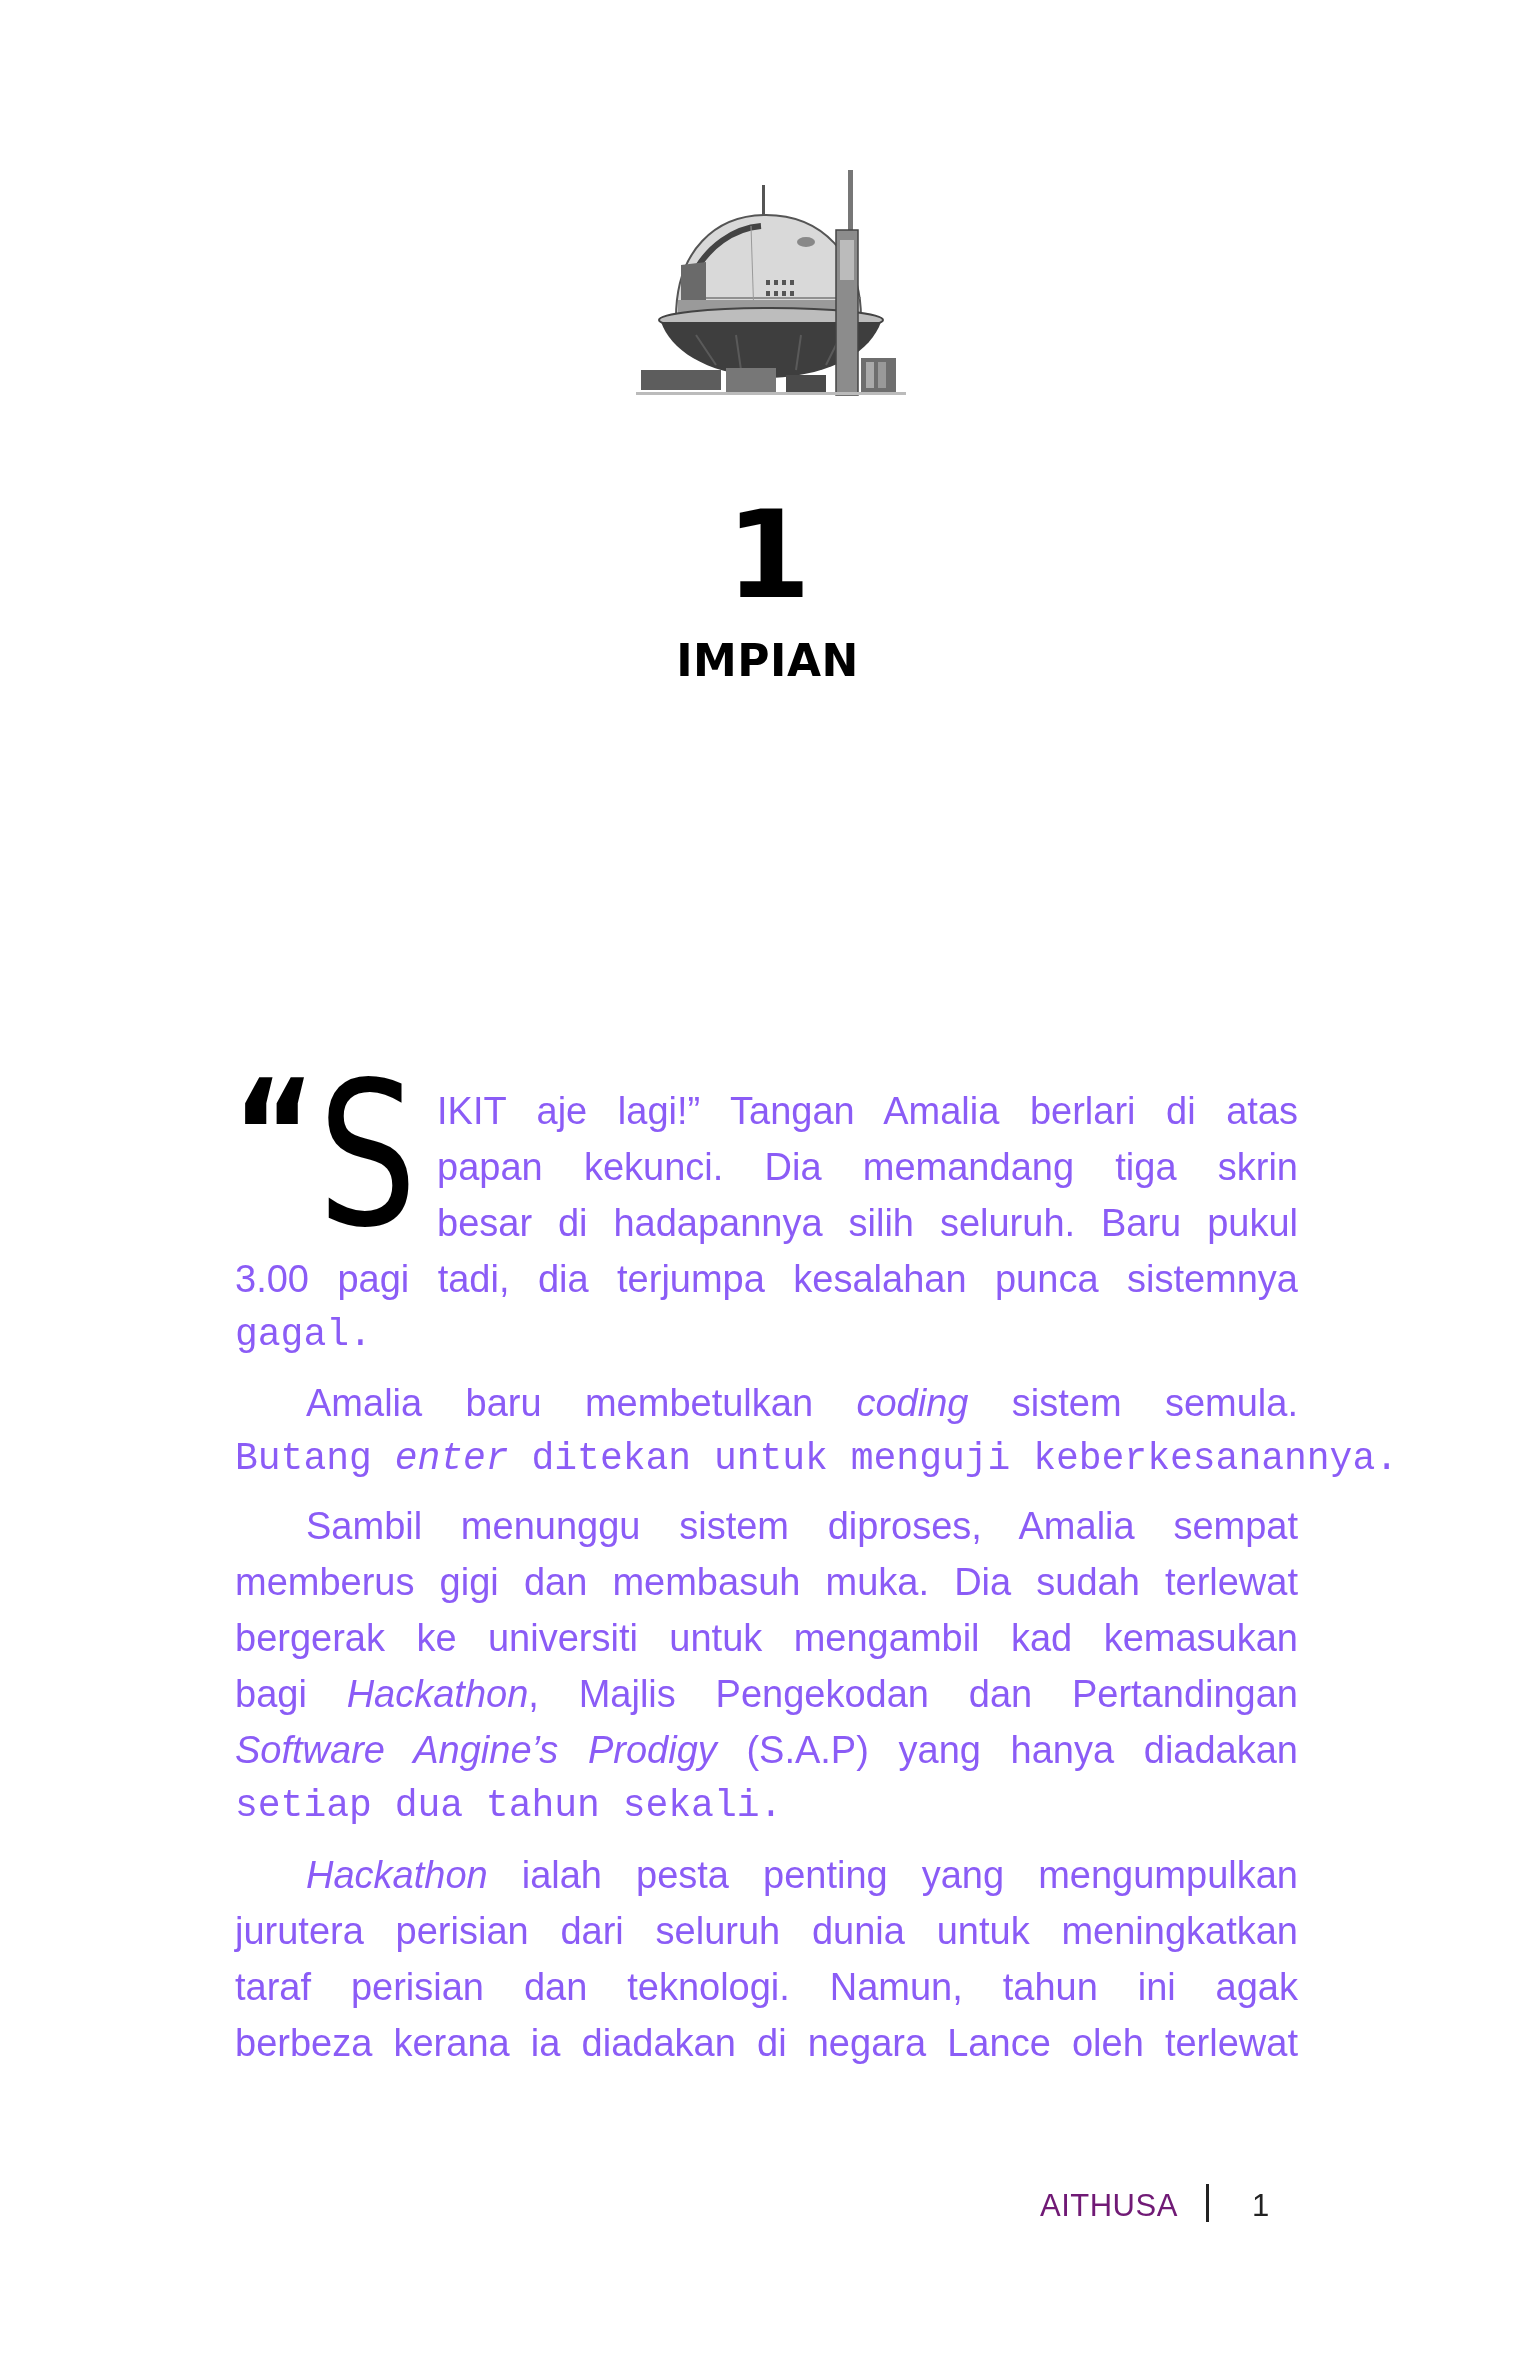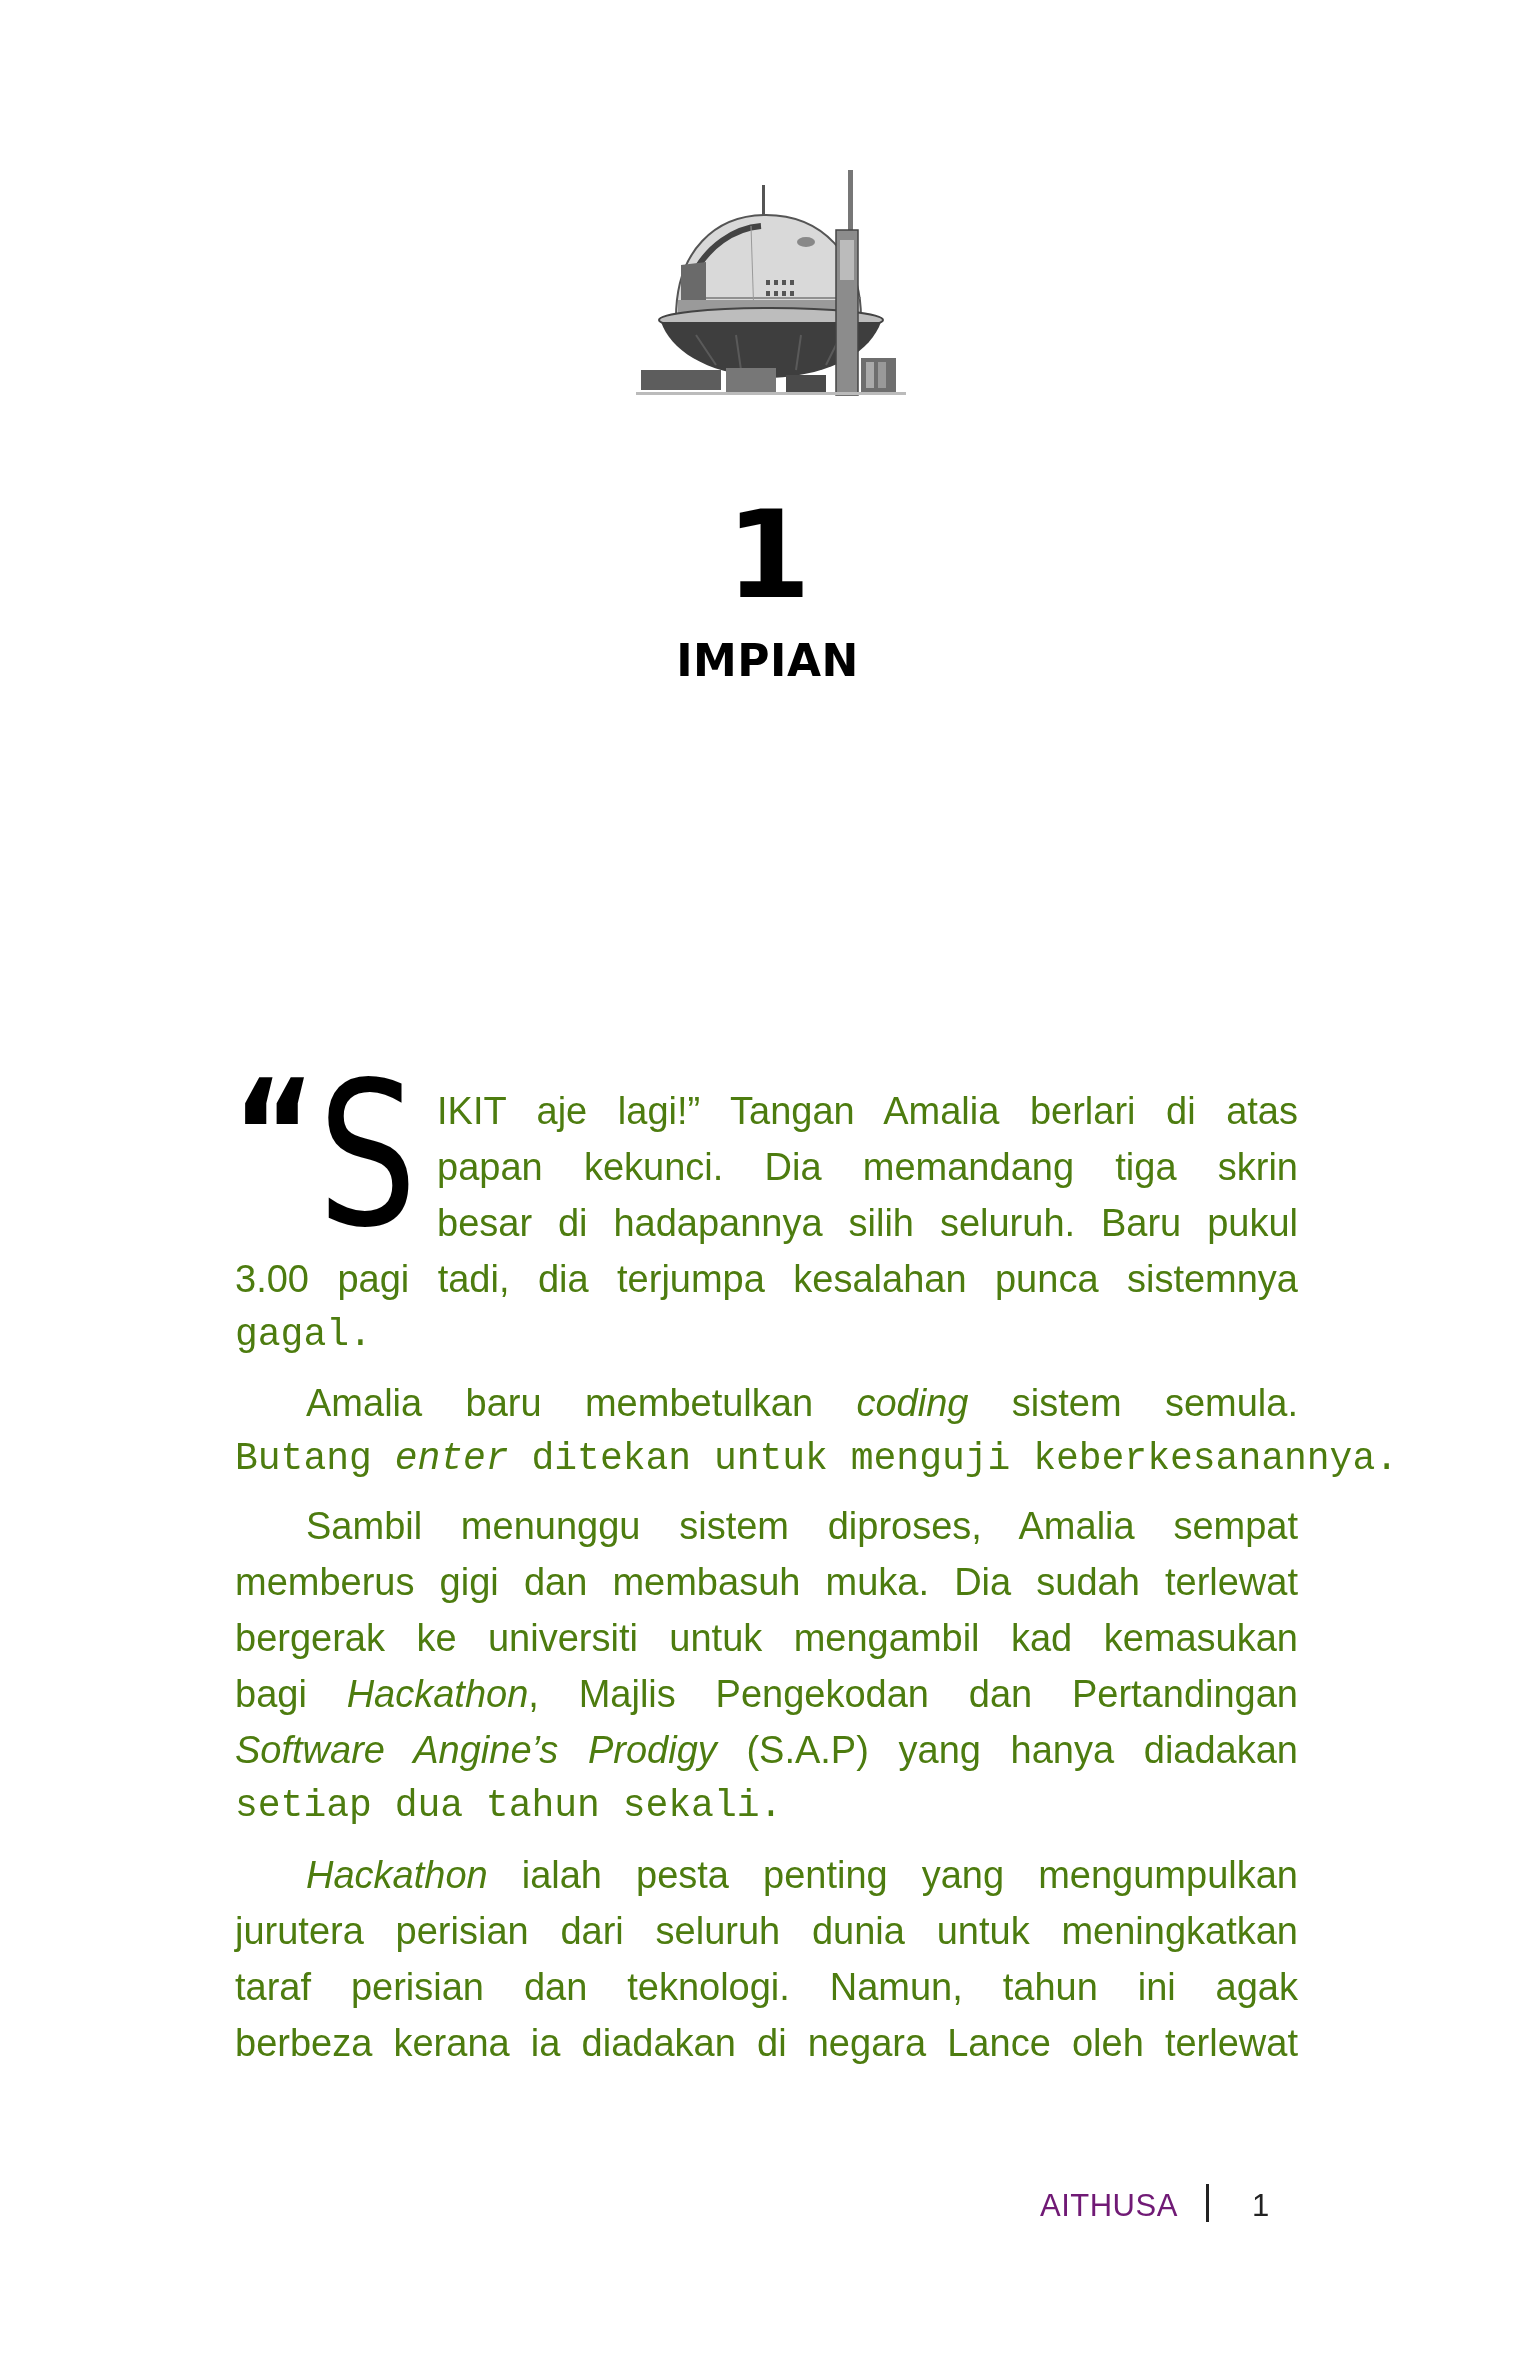--- a/index.html
+++ b/index.html
@@ -26,21 +26,21 @@
     }
     .dropcap-letter {
       position: absolute; left: 318px; top: 1055px;
       font-family: "DejaVu Sans", sans-serif; font-size: 200px; line-height: 200px; color: #000;
       transform: scaleX(0.78); transform-origin: left top;
     }
 
     .line {
       position: absolute; height: 56px;
       font-family: "Liberation Sans", sans-serif; font-size: 38px; line-height: 56px;
-      color: #4d7c0f; white-space: nowrap; text-align: justify; text-align-last: justify;
+      color: #8b5cf6; white-space: nowrap; text-align: justify; text-align-last: justify;
     }
     .line.last { text-align-last: left; font-family: Liberation Mono, monospace; }
     .line em { font-style: italic; }
     .full { left: 235px; width: 1063px; }
     .indent { left: 306px; width: 992px; }
     .after-cap { left: 437px; width: 861px; }
 
     .footer-title {
       position: absolute; left: 1040px; top: 2186px;
       font-family: "Liberation Sans", sans-serif; font-size: 31px; line-height: 40px; color: #701a75; letter-spacing: 0.5px;

